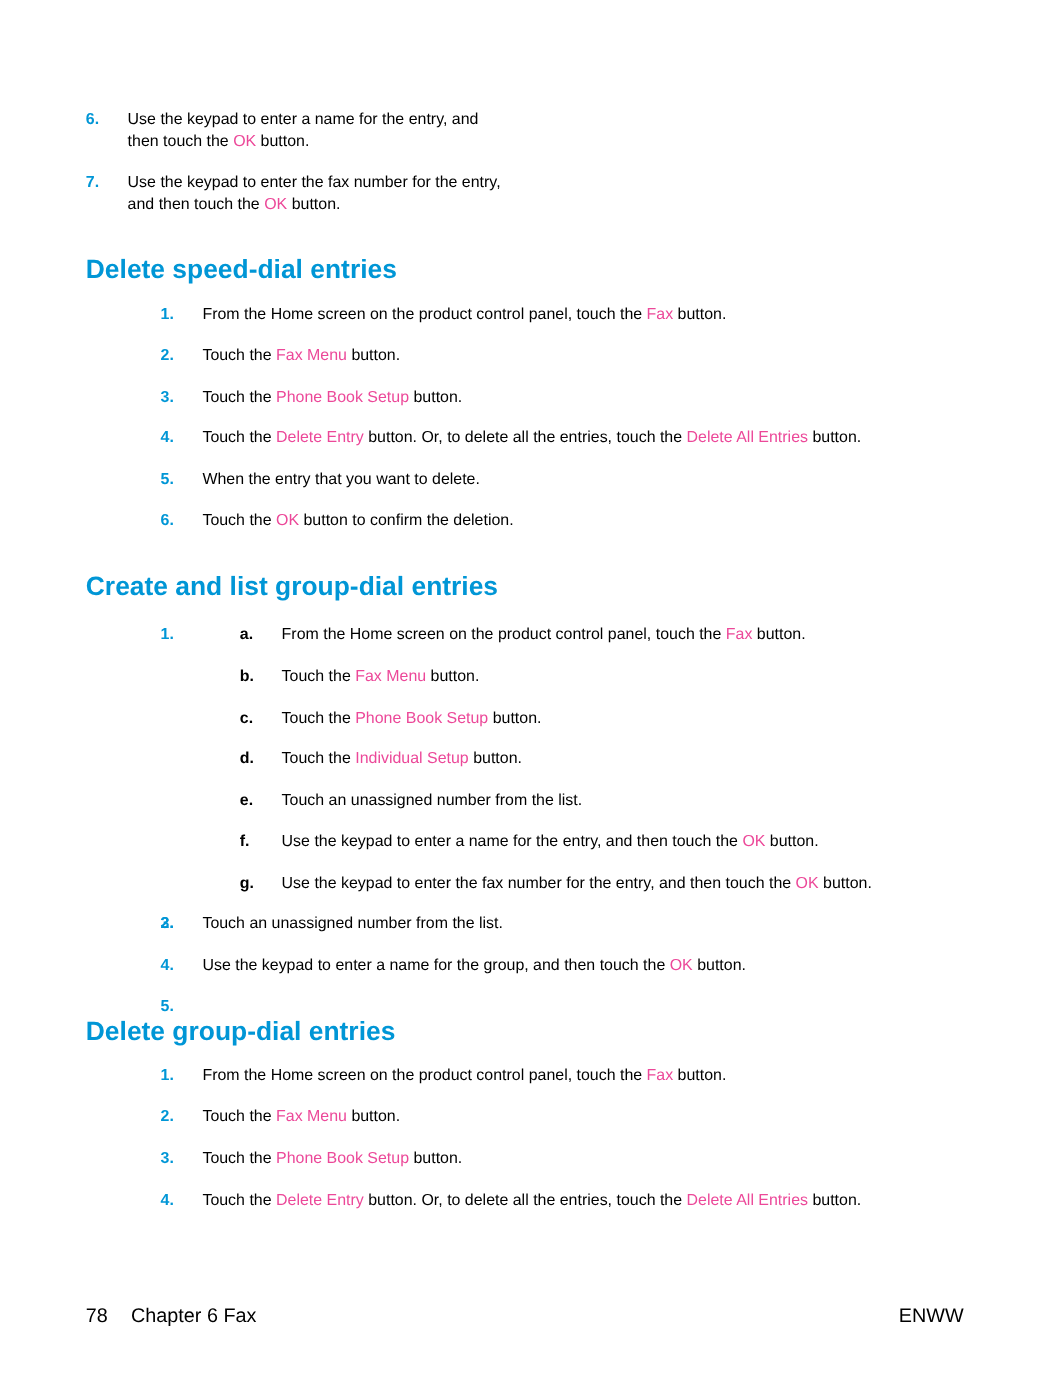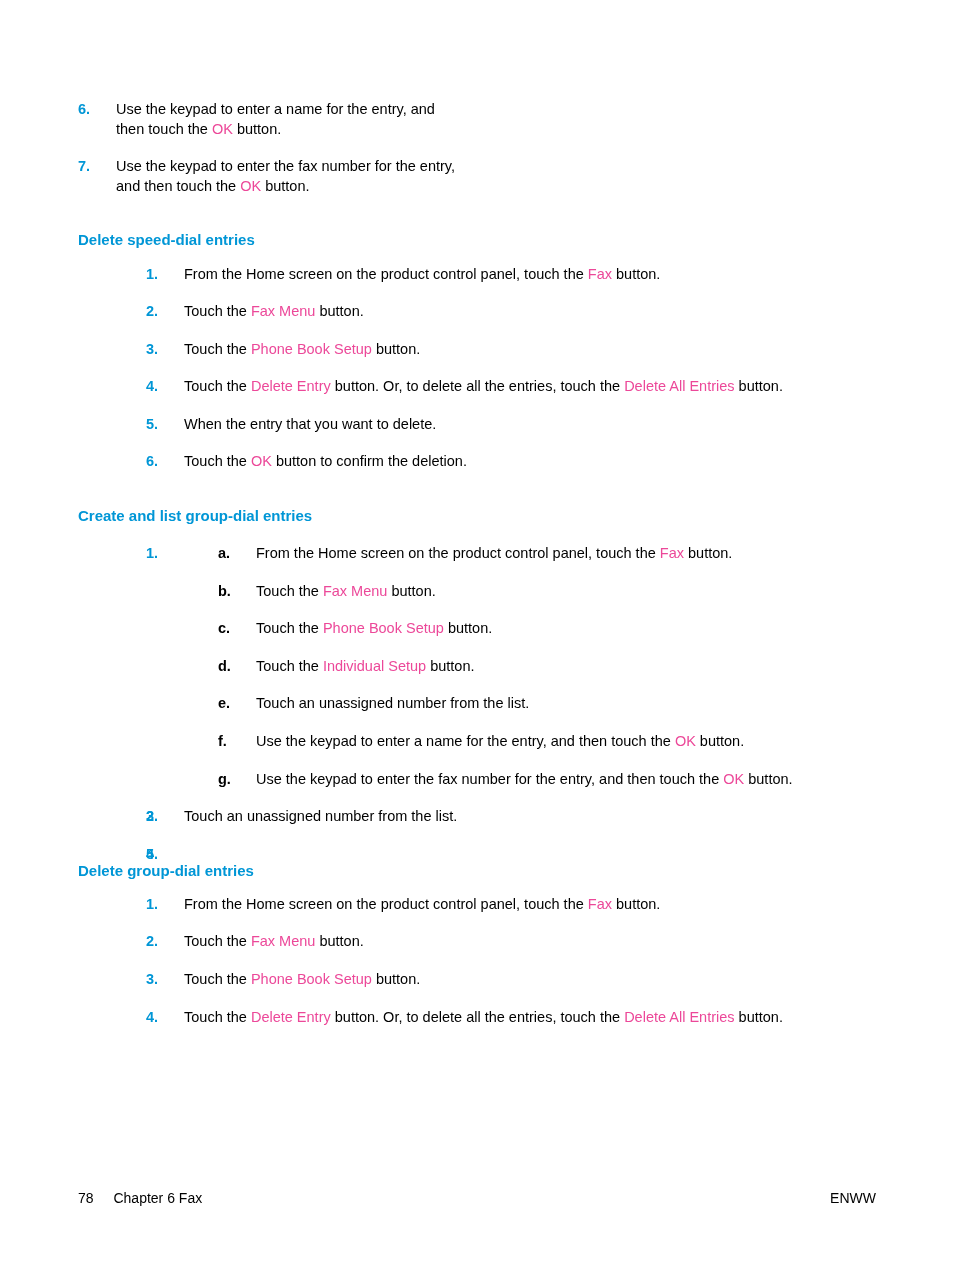--- a/index.html
+++ b/index.html
@@ -10,21 +10,21 @@
     font-family: Arial, Helvetica, sans-serif;
     color: #000;
     position: relative;
     padding: 100px 78px 0 78px;
     font-size: 14.5px;
     line-height: 1.35;
   }
   .hp-blue { color: #ec4899; }
   h2 {
     color: #0096d6;
-    font-size: 15px;
+    font-size: 24px;
     font-weight: bold;
     margin-top: 34px;
     margin-bottom: 14px;
   }
   ol { list-style: none; }
   .lvl-top { padding-left: 0; }
   .lvl-top > li { position: relative; padding-left: 38px; margin-bottom: 18px; }
   .lvl-top > li > .marker { position: absolute; left: 0; top: 0; color: #0096d6; font-weight: bold; }
   .lvl1 { padding-left: 68px; }
   .lvl1 > li { position: relative; padding-left: 38px; margin-bottom: 18px; }
@@ -32,21 +32,21 @@
   .lvl2 { padding-left: 34px; margin-top: 18px; }
   .lvl2 > li { position: relative; padding-left: 38px; margin-bottom: 18px; }
   .lvl2 > li > .marker { position: absolute; left: 0; top: 0; color: #000; font-weight: bold; }
   .footer {
     position: absolute;
     left: 78px;
     right: 78px;
     bottom: 62px;
     display: flex;
     justify-content: space-between;
-    font-size: 14px;
+    font-size: 18px;
   }
   .footer .pgnum { margin-right: 16px; }
   .narrow { max-width: 380px; }
 </style>
 </head>
 <body>
 
 <ol class="lvl-top narrow">
     <li><span class="marker">6.</span><span><span>Use the keypad to enter a name for the entry, and then touch the </span><span class="hp-blue">OK</span><span> button.</span></span></li>
     <li><span class="marker">7.</span><span><span>Use the keypad to enter the fax number for the entry, and then touch the </span><span class="hp-blue">OK</span><span> button.</span></span></li>
@@ -68,21 +68,21 @@
         <li><span class="marker">a.</span><span><span>From the Home screen on the product control panel, touch the </span><span class="hp-blue">Fax</span><span> button.</span></span></li>
         <li><span class="marker">b.</span><span><span>Touch the </span><span class="hp-blue">Fax Menu</span><span> button.</span></span></li>
         <li><span class="marker">c.</span><span><span>Touch the </span><span class="hp-blue">Phone Book Setup</span><span> button.</span></span></li>
         <li><span class="marker">d.</span><span><span>Touch the </span><span class="hp-blue">Individual Setup</span><span> button.</span></span></li>
         <li><span class="marker">e.</span><span><span>Touch an unassigned number from the list.</span></span></li>
         <li><span class="marker">f.</span><span><span>Use the keypad to enter a name for the entry, and then touch the </span><span class="hp-blue">OK</span><span> button.</span></span></li>
         <li><span class="marker">g.</span><span><span>Use the keypad to enter the fax number for the entry, and then touch the </span><span class="hp-blue">OK</span><span> button.</span></span></li>
       </ol></li>
     <li><span class="marker">2.</span></li>
     <li><span class="marker">3.</span><span><span>Touch an unassigned number from the list.</span></span></li>
-    <li><span class="marker">4.</span></li>
+    <li><span class="marker">4.</span><span><span>Use the keypad to enter a name for the group, and then touch the </span><span class="hp-blue">OK</span><span> button.</span></span></li>
     <li><span class="marker">5.</span></li>
   </ol>
 
 <h2>Delete group-dial entries</h2>
 <ol class="lvl1">
     <li><span class="marker">1.</span><span><span>From the Home screen on the product control panel, touch the </span><span class="hp-blue">Fax</span><span> button.</span></span></li>
     <li><span class="marker">2.</span><span><span>Touch the </span><span class="hp-blue">Fax Menu</span><span> button.</span></span></li>
     <li><span class="marker">3.</span><span><span>Touch the </span><span class="hp-blue">Phone Book Setup</span><span> button.</span></span></li>
     <li><span class="marker">4.</span><span><span>Touch the </span><span class="hp-blue">Delete Entry</span><span> button. Or, to delete all the entries, touch the </span><span class="hp-blue">Delete All Entries</span><span> button.</span></span></li>
   </ol>

